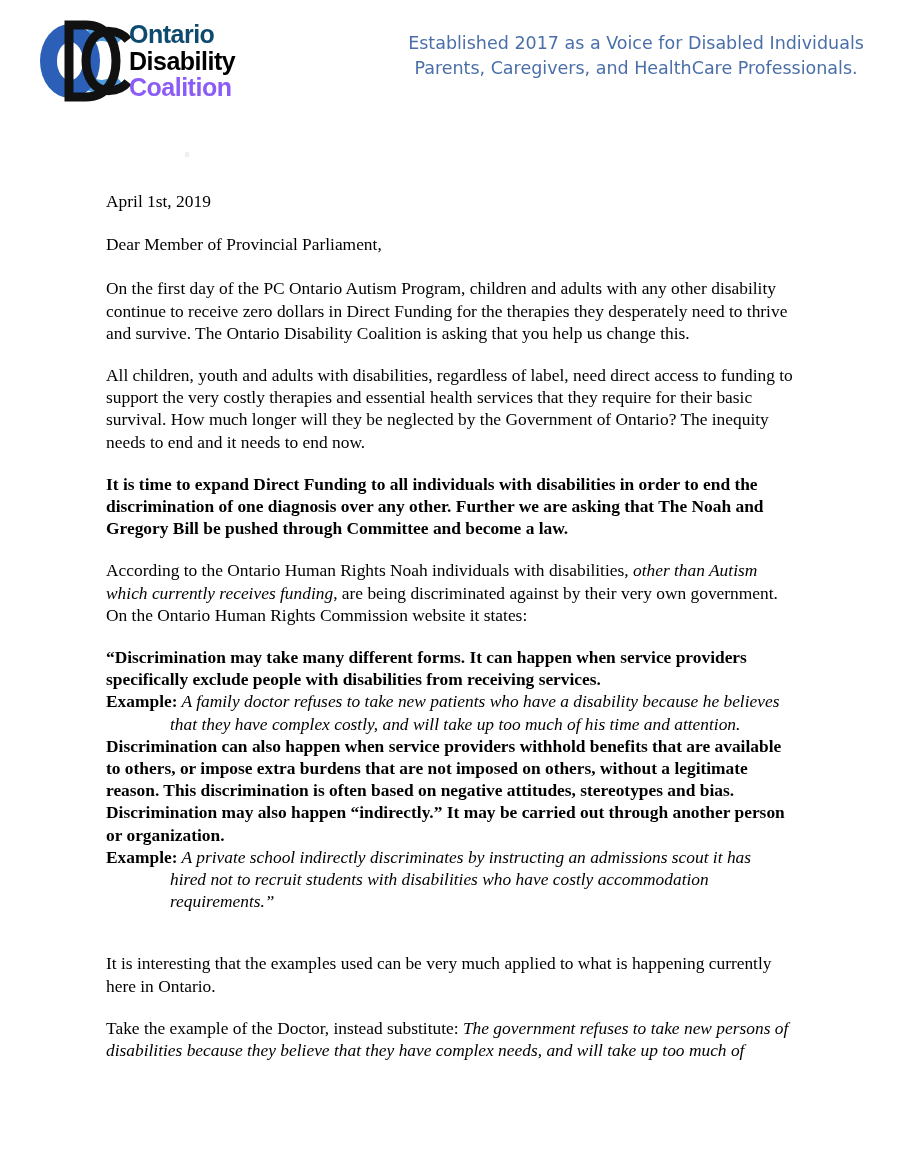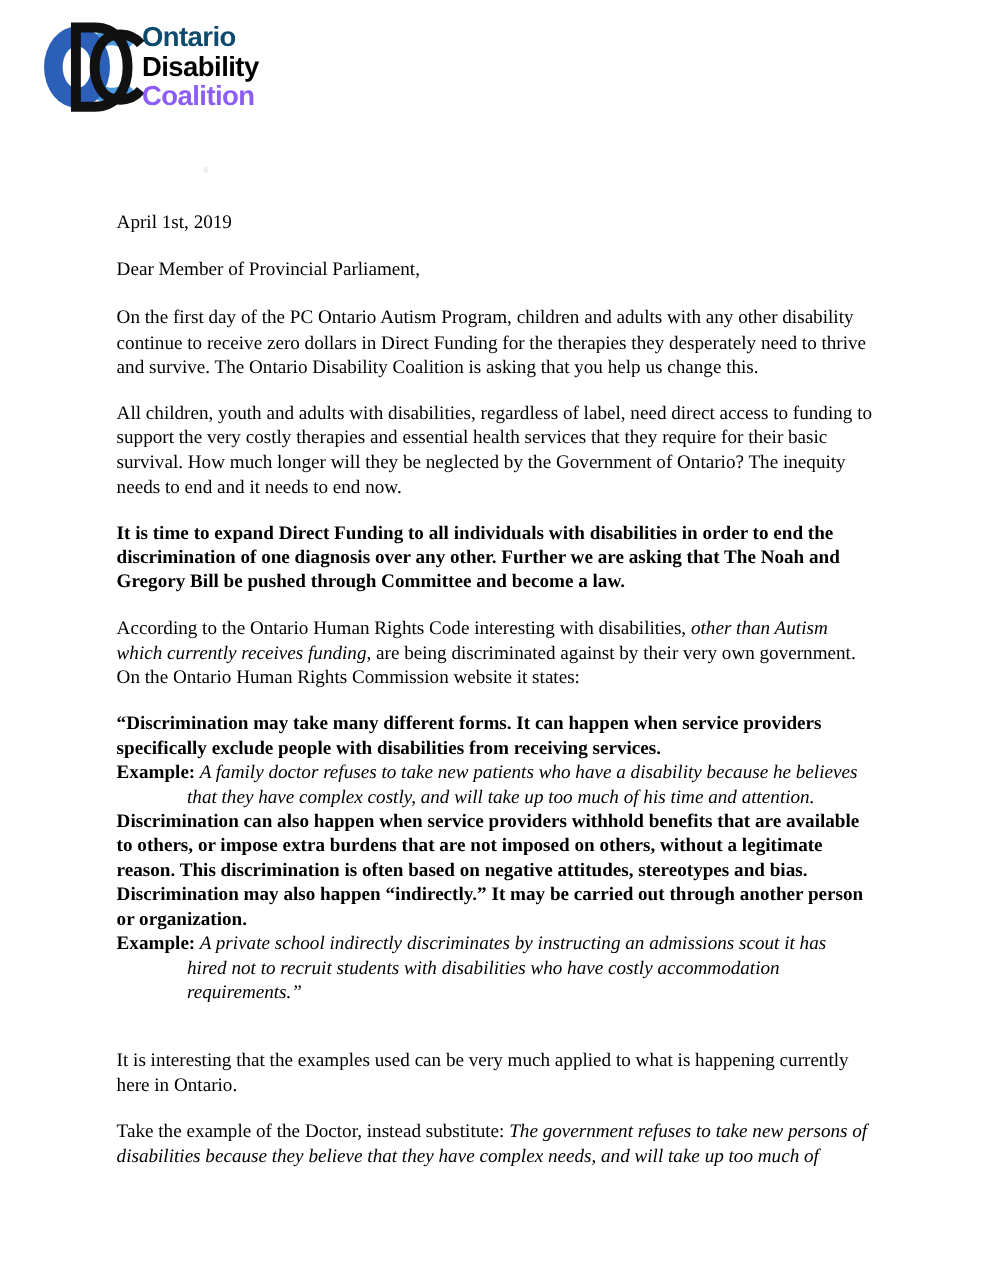--- a/index.html
+++ b/index.html
@@ -125,37 +125,41 @@
       </svg>
     </div>
 
     <div class="logo-wordmark">
       <span class="wm-ontario">Ontario</span>
       <span class="wm-disability">Disability</span>
       <span class="wm-coalition">Coalition</span>
     </div>
   </div>
 
+  <div class="tagline">
+    <span>Established 2017 as a Voice for Disabled Individuals</span>
+    <span>Parents, Caregivers, and HealthCare Professionals.</span>
+  </div>
 </div>
 
 <div class="speck"></div>
 
 <div class="letter">
 
   <p class="blk date">April 1st, 2019</p>
 
   <p class="blk salutation">Dear Member of Provincial Parliament,</p>
 
   <p class="blk">On the first day of the PC Ontario Autism Program, children and adults with any other disability continue to receive zero dollars in Direct Funding for the therapies they desperately need to thrive and survive.  The Ontario Disability Coalition is asking that you help us change this.</p>
 
   <p class="blk">All children, youth and adults with disabilities, regardless of label, need direct access to funding to support the very costly therapies and essential health services that they require for their basic survival. How much longer will they be neglected by the Government of Ontario? The inequity needs to end and it needs to end now.</p>
 
   <p class="blk bold">It is time to expand Direct Funding to all individuals with disabilities in order to end the discrimination of one diagnosis over any other. Further we are asking that The Noah and Gregory Bill be pushed through Committee and become a law.</p>
 
-  <p class="blk"><span>According to the Ontario Human Rights Code interesting with disabilities, </span><i>other than Autism which currently receives funding</i><span>, are being discriminated against by their very own government. On the Ontario Human Rights Commission website it states:</span></p>
+  <p class="blk"><span>According to the Ontario Human Rights Noah individuals with disabilities, </span><i>other than Autism which currently receives funding</i><span>, are being discriminated against by their very own government. On the Ontario Human Rights Commission website it states:</span></p>
 
   <div class="quote-block">
 
     <span class="ln bi">“Discrimination may take many different forms. It can happen when service providers specifically exclude people with disabilities from receiving services.</span>
 
     <span class="ln"><b class="bi">Example:</b><i> A family doctor refuses to take new patients who have a disability because he believes</i><i class="hang">that they have complex costly, and will take up too much of his time and attention.</i></span>
 
     <span class="ln bi">Discrimination can also happen when service providers withhold benefits that are available to others, or impose extra burdens that are not imposed on others, without a legitimate reason. This discrimination is often based on negative attitudes, stereotypes and bias.</span>
 
     <span class="ln bi">Discrimination may also happen “indirectly.” It may be carried out through another person or organization.</span>

